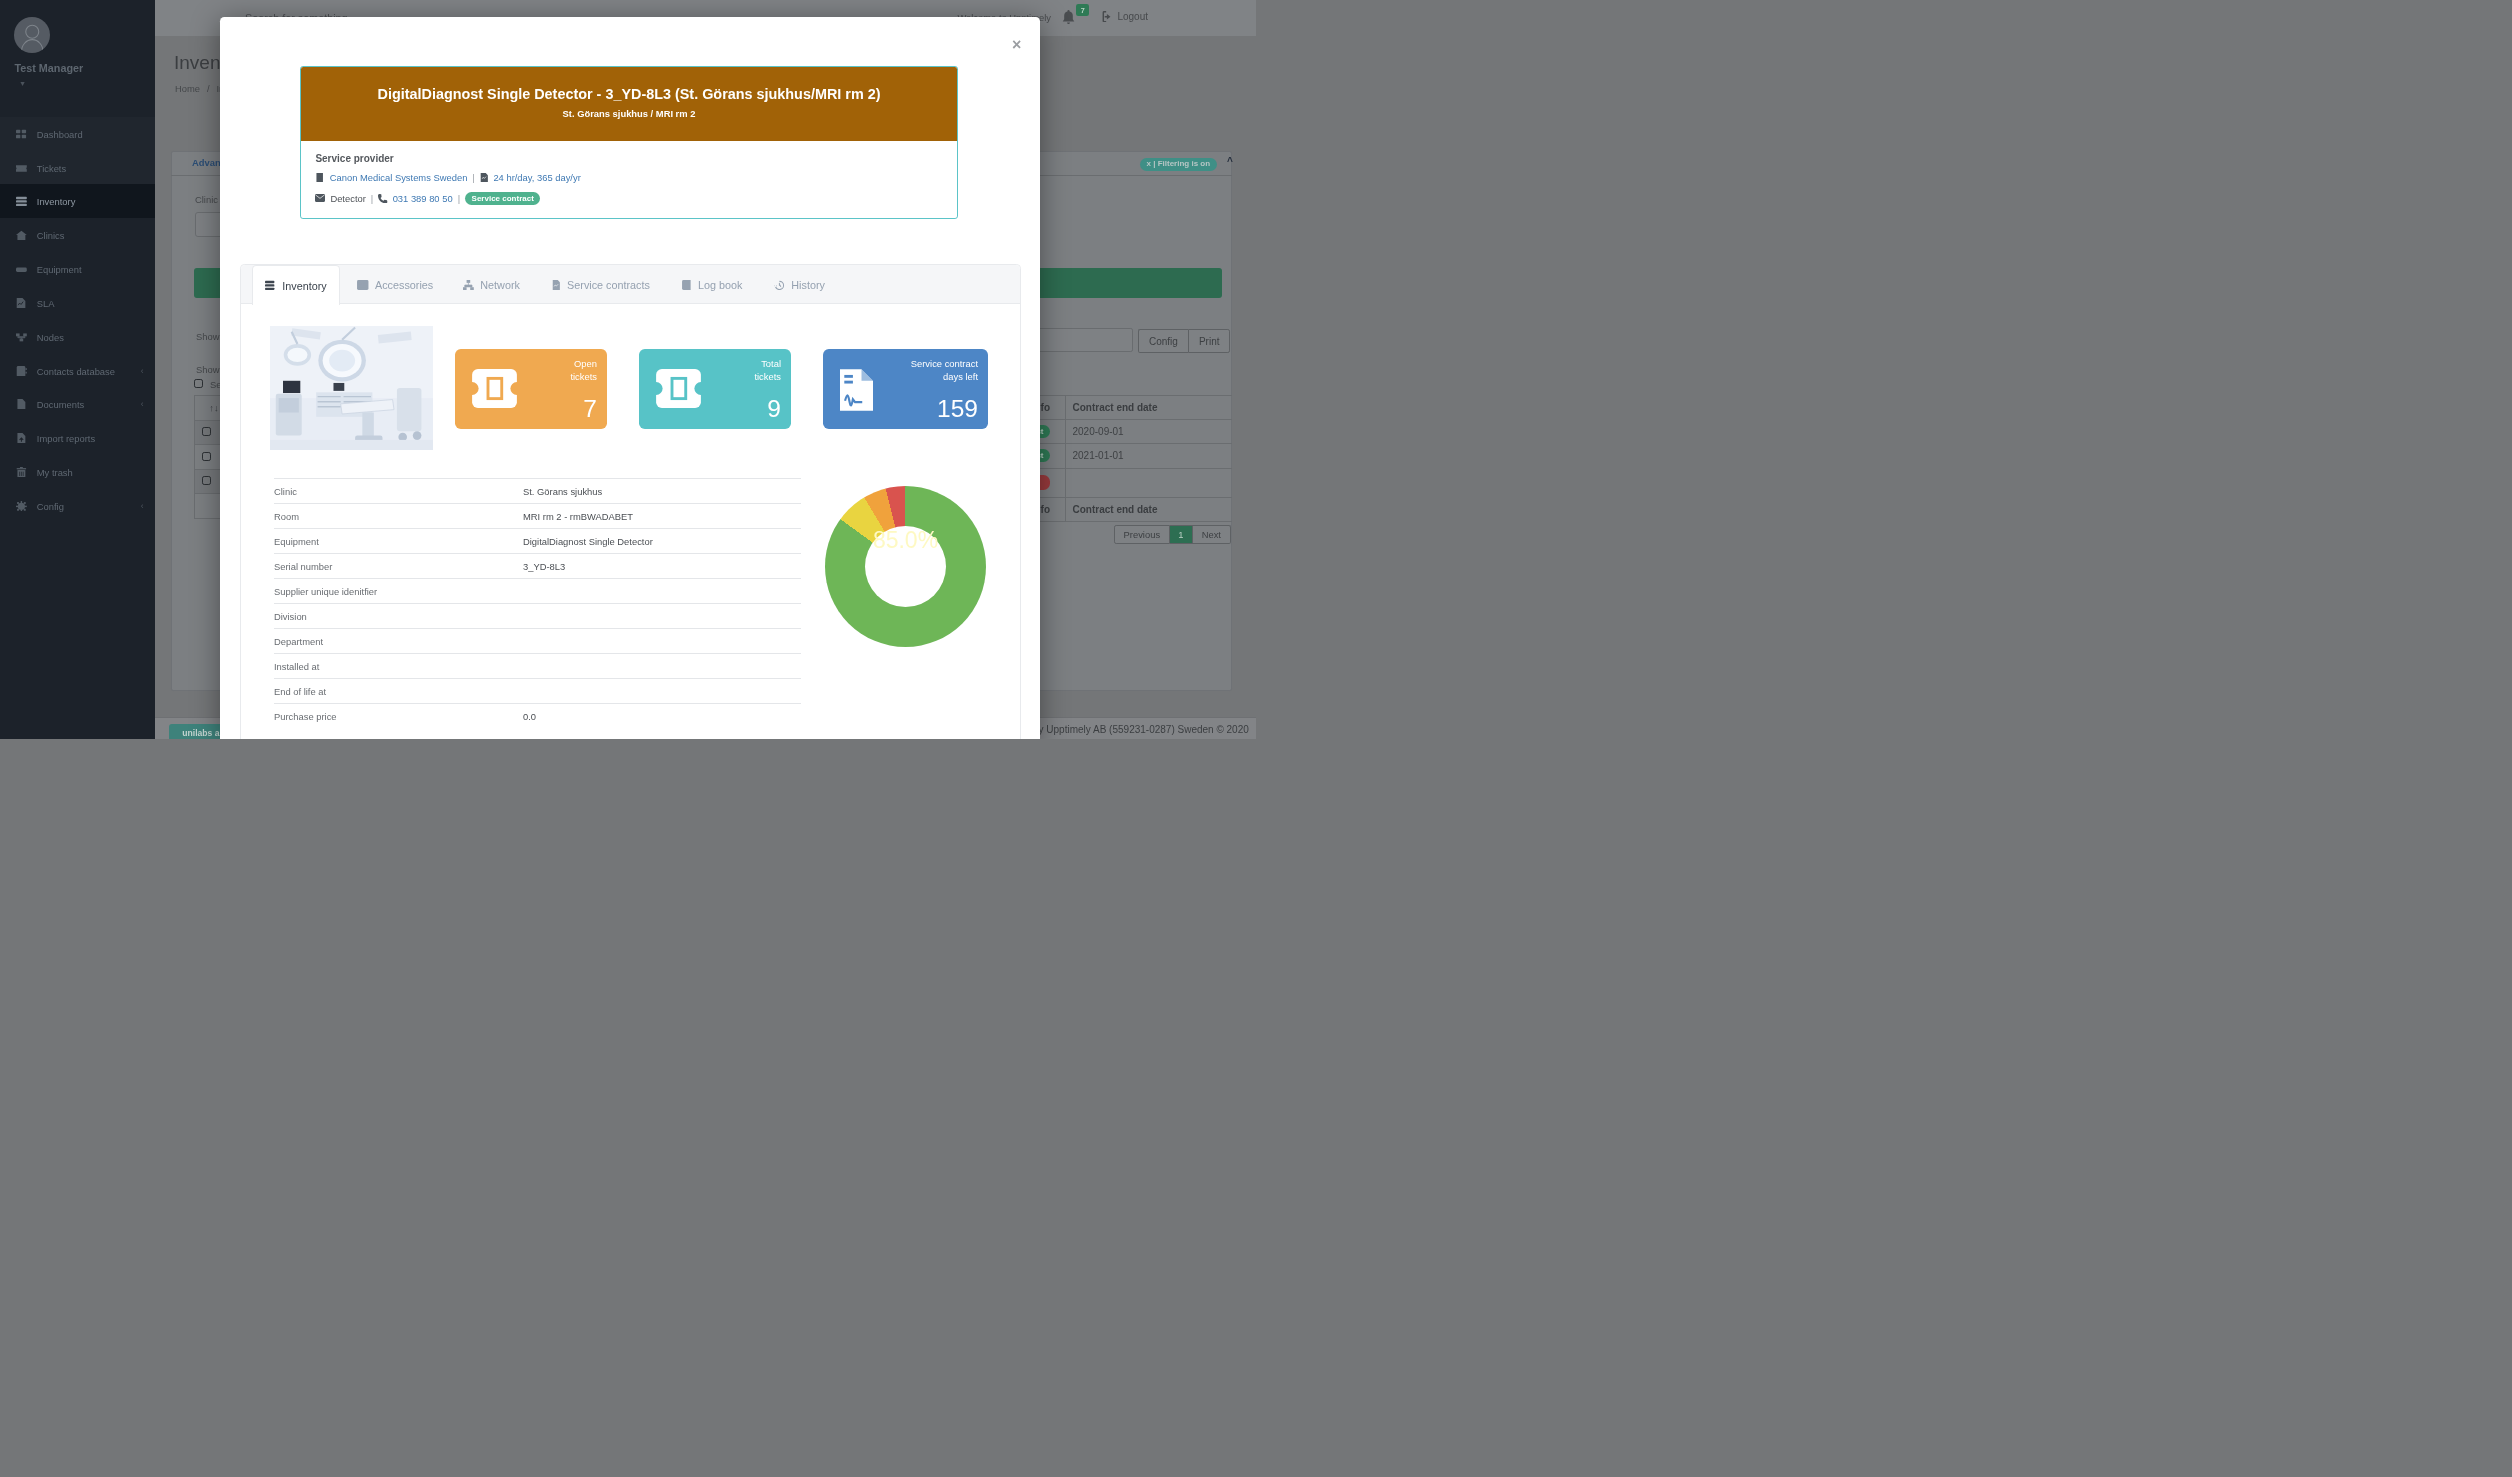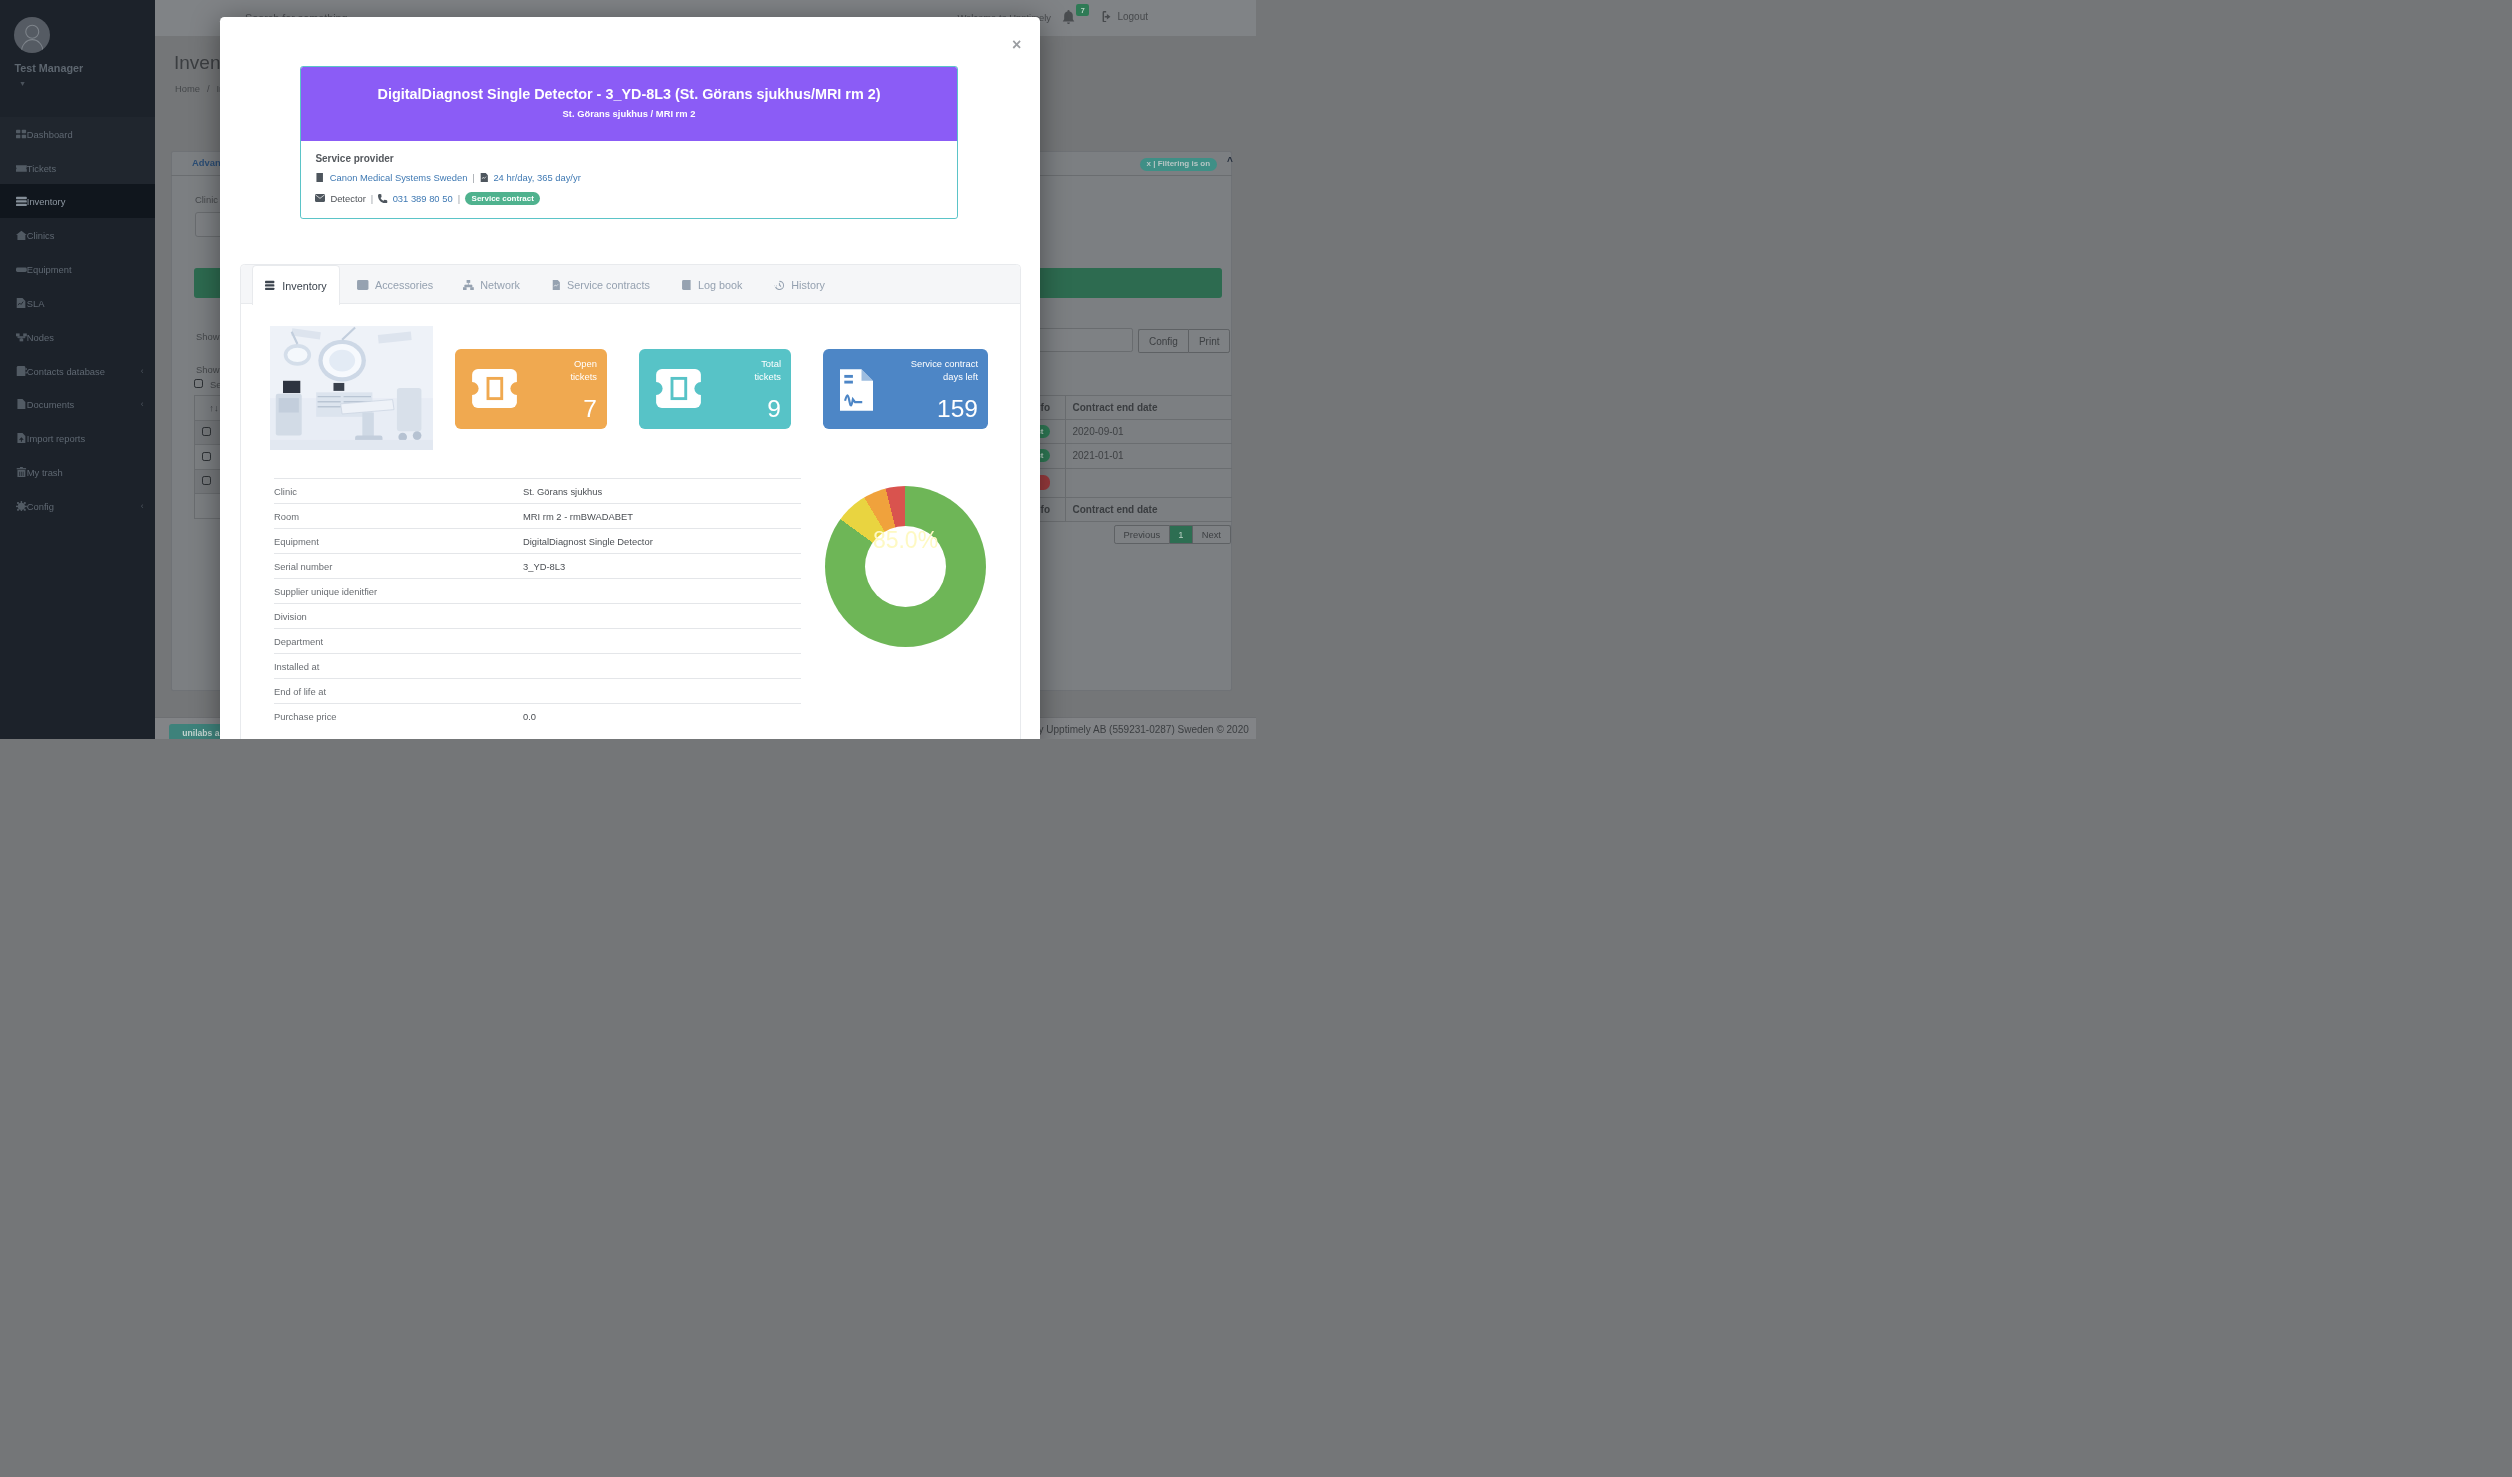--- a/index.html
+++ b/index.html
@@ -9,21 +9,21 @@
   #stage { position:relative; width:1256px; height:739px; }
 
   
   #sidebar { left:0; top:0; width:155px; height:739px; background:#1c222a; z-index:1; }
   .avatar { left:14.4px; top:17.3px; width:36px; height:36px; border-radius:50%; background:#555b63; overflow:hidden;}
   .avatar svg{display:block;margin:5.8px auto 0;}
   .user-name { left:14.4px; top:62px; color:#5d666f; font-size:10.8px; font-weight:bold; }
   .user-caret { left:19px; top:79px; color:#4a525b; font-size:7.2px; }
   .side-band { left:0; top:117px; width:155px; height:68px; background:#20262e; }
   .side-item { left:0; width:155px; height:34px; display:flex; align-items:center; padding-left:16px; color:#5f6872; font-size:9.4px; cursor:pointer; }
-  .side-item .lbl { }
+  .side-item .lbl { margin-left:10px; }
   .side-item.active { background:#10161d; color:#8f99a3; }
   .side-item .chev { position:absolute; right:11.5px; color:#4c545d; font-size:8.6px; }
   .sicon { width:10.8px; height:10.8px; flex:0 0 10.8px; }
   .sicon * { fill:#525b64; }
   .active .sicon * { fill:#848e98; }
 
   #topbar { left:155px; top:0; width:1101px; height:36px; background:#808386; z-index:1;}
   .burger { left:186px; top:6.5px; width:39px; height:23px; background:#2d6b50; border-radius:2.9px; cursor:pointer; }
   .burger i { position:absolute; left:14.4px; width:10px; height:1.4px; background:#a9bdb2; border-radius:0.7px;}
   .search-ph { left:245px; top:11.5px; font-size:10.8px; color:#4b4e51; }
@@ -79,21 +79,21 @@
   .pager .pbtn.cur { background:#2d6e52; color:#b9cec4; border-left:none; }
 
   #footer { left:155px; top:717px; width:1101px; height:22px; background:#828487; border-top:0.7px solid #6e7073; z-index:1;}
   .foot-badge { left:169px; top:724px; width:69px; height:20px; background:#3e827b; border-radius:2.9px; color:#c3d4d0; font-size:8.6px; font-weight:bold; text-align:center; padding-top:3.6px; z-index:2;}
   .foot-copy { right:7.2px; top:724px; font-size:10px; color:#3b3e41; z-index:2;}
 
   
   #modal { left:220px; top:17.3px; width:820px; height:727px; background:#fff; border-radius:4.3px; box-shadow:0 4.3px 29px rgba(0,0,0,.4); z-index:10;}
   .modal-close { left:1012px; top:36px; z-index:12; color:#9b9ea2; font-size:16px; font-weight:bold; cursor:pointer;}
   .sp-card { left:300px; top:66px; width:658px; border:0.7px solid #5bc4c8; border-radius:2.9px; z-index:11; background:#fff;}
-  .sp-head { background:#8b5cf6; height:74px; border-radius:2.2px 2.2px 0 0; color:#fff; text-align:center; padding-top:19px;}
+  .sp-head { background:#a16207; height:74px; border-radius:2.2px 2.2px 0 0; color:#fff; text-align:center; padding-top:19px;}
   .sp-title { font-size:14.4px; font-weight:bold; }
   .sp-sub { font-size:9.4px; font-weight:bold; margin-top:5.8px;}
   .sp-body { padding:11.5px 14.4px 13px 14.4px; font-size:9.4px; color:#4e5257;}
   .sp-heading { font-weight:bold; font-size:10px; color:#54585d; }
   .sp-line { margin-top:8.6px; display:flex; align-items:center; gap:5px; }
   .sp-line svg * { fill:#4e565e; }
   .blue { color:#3f79b3; cursor:pointer; }
   .sep2 { color:#9aa0a6; }
   .badge-green { background:#4fb28e; color:#fff; font-size:8px; font-weight:bold; padding:2.2px 6.5px; border-radius:6.5px; }
 

